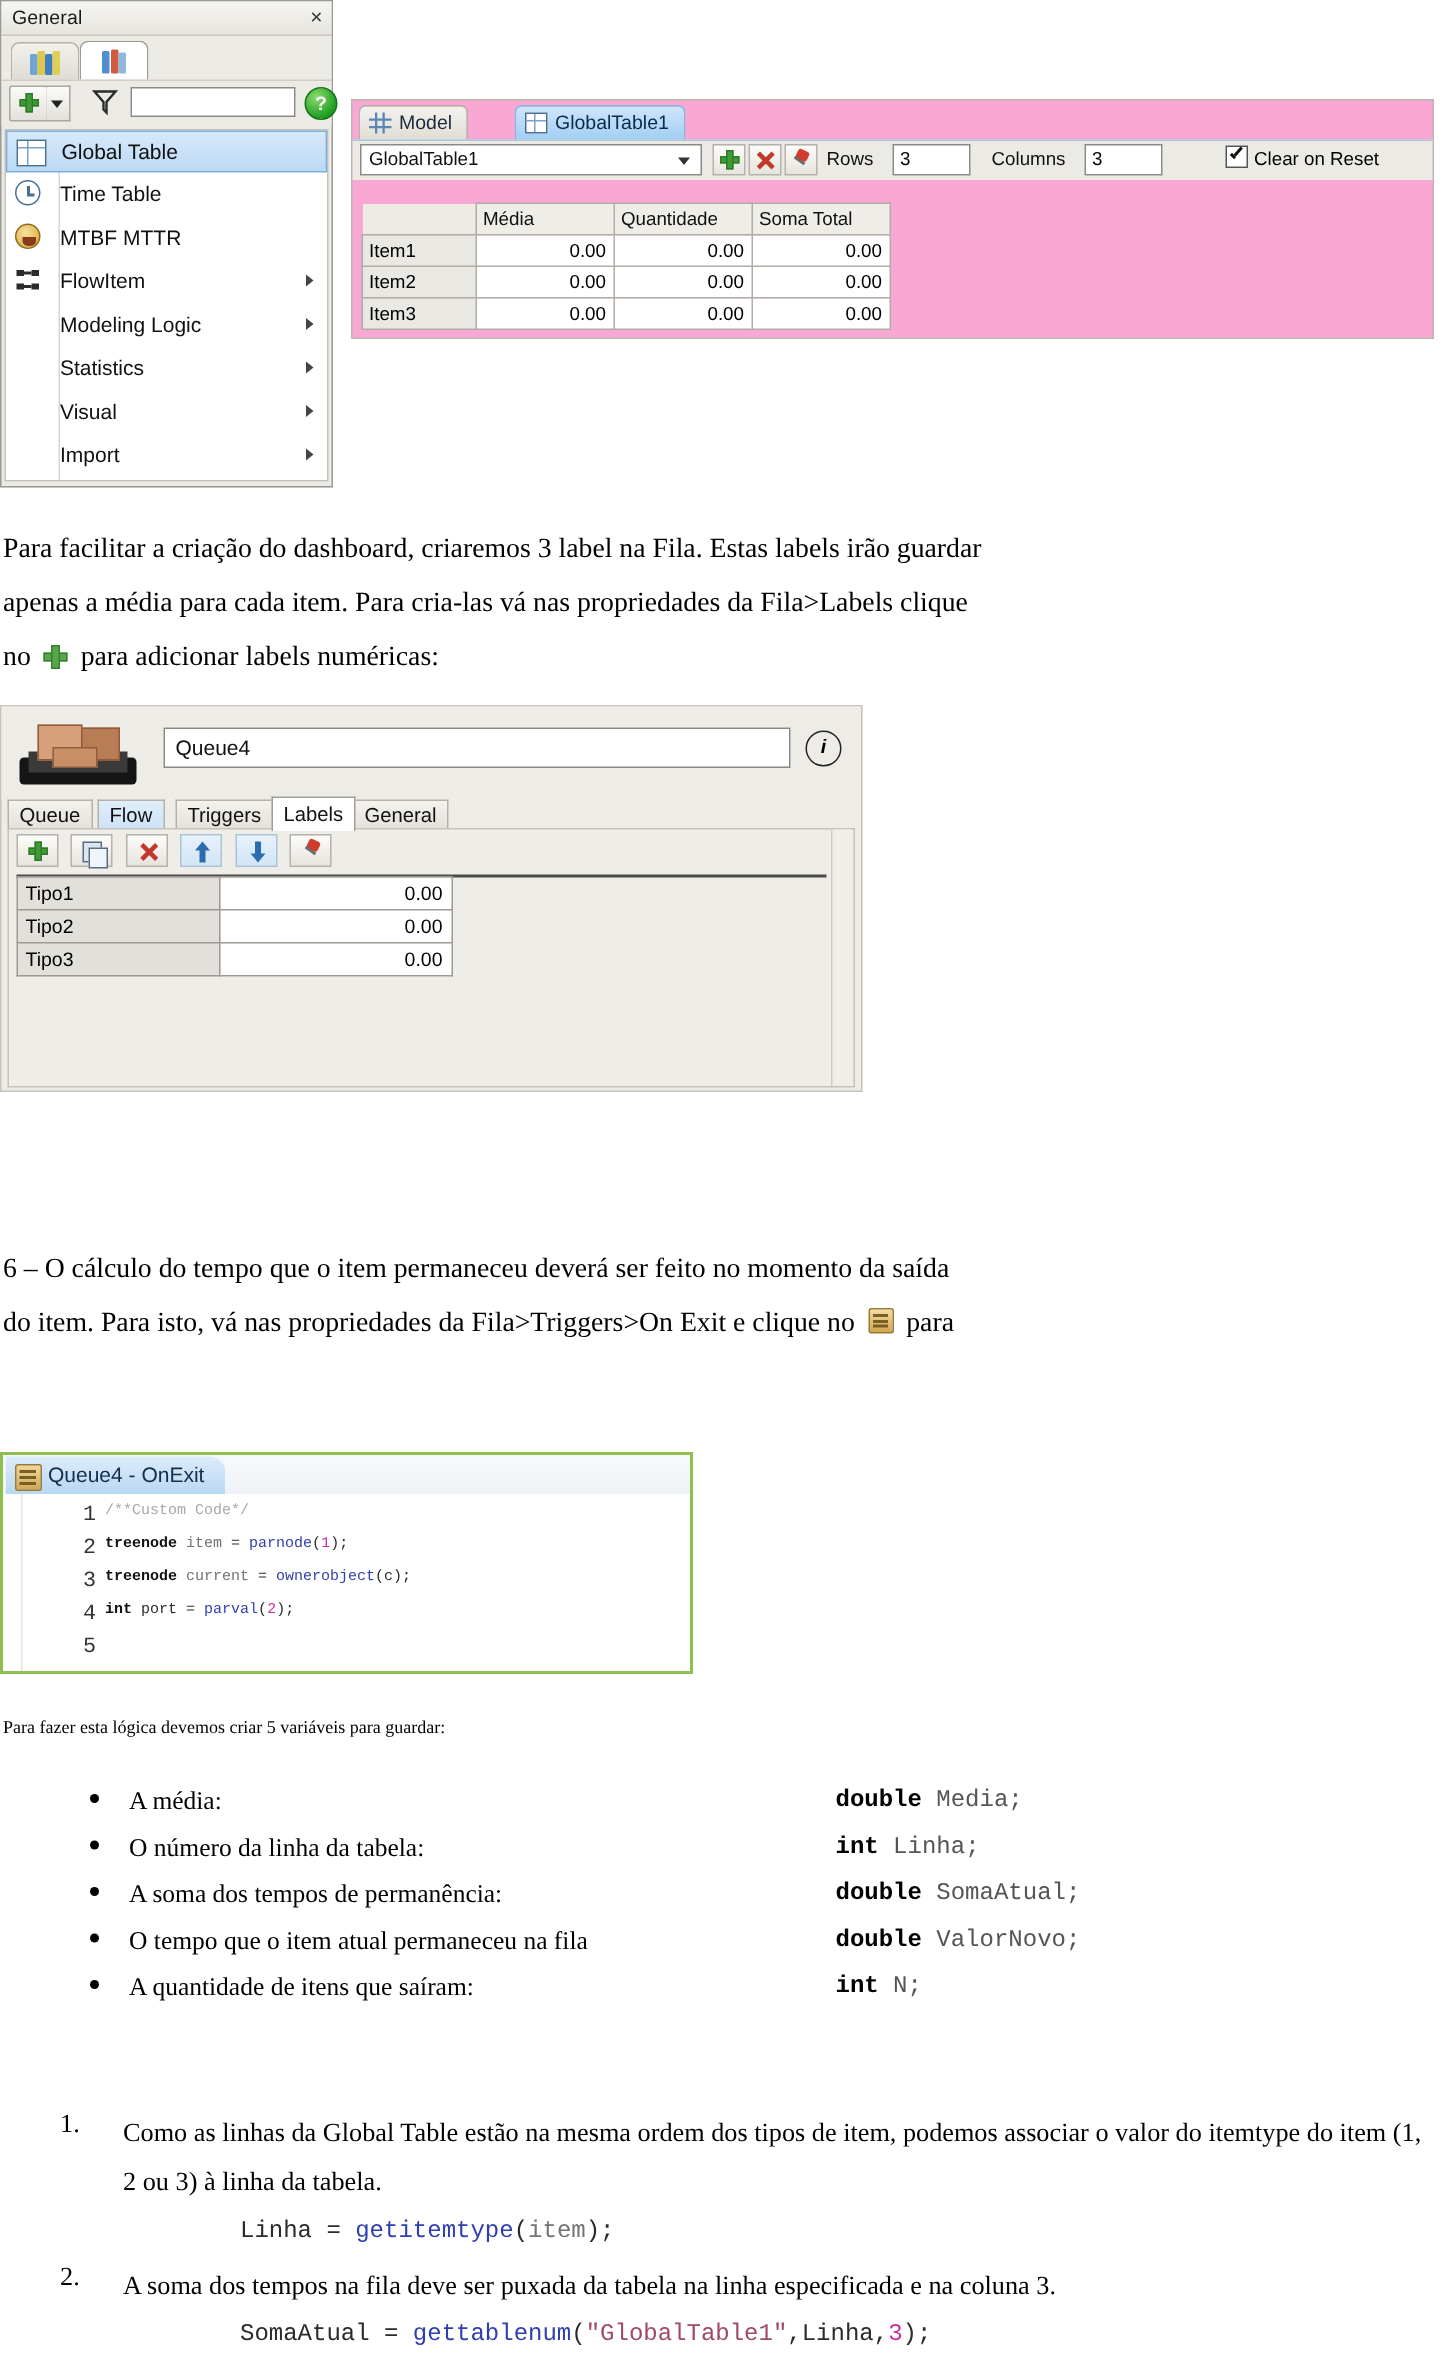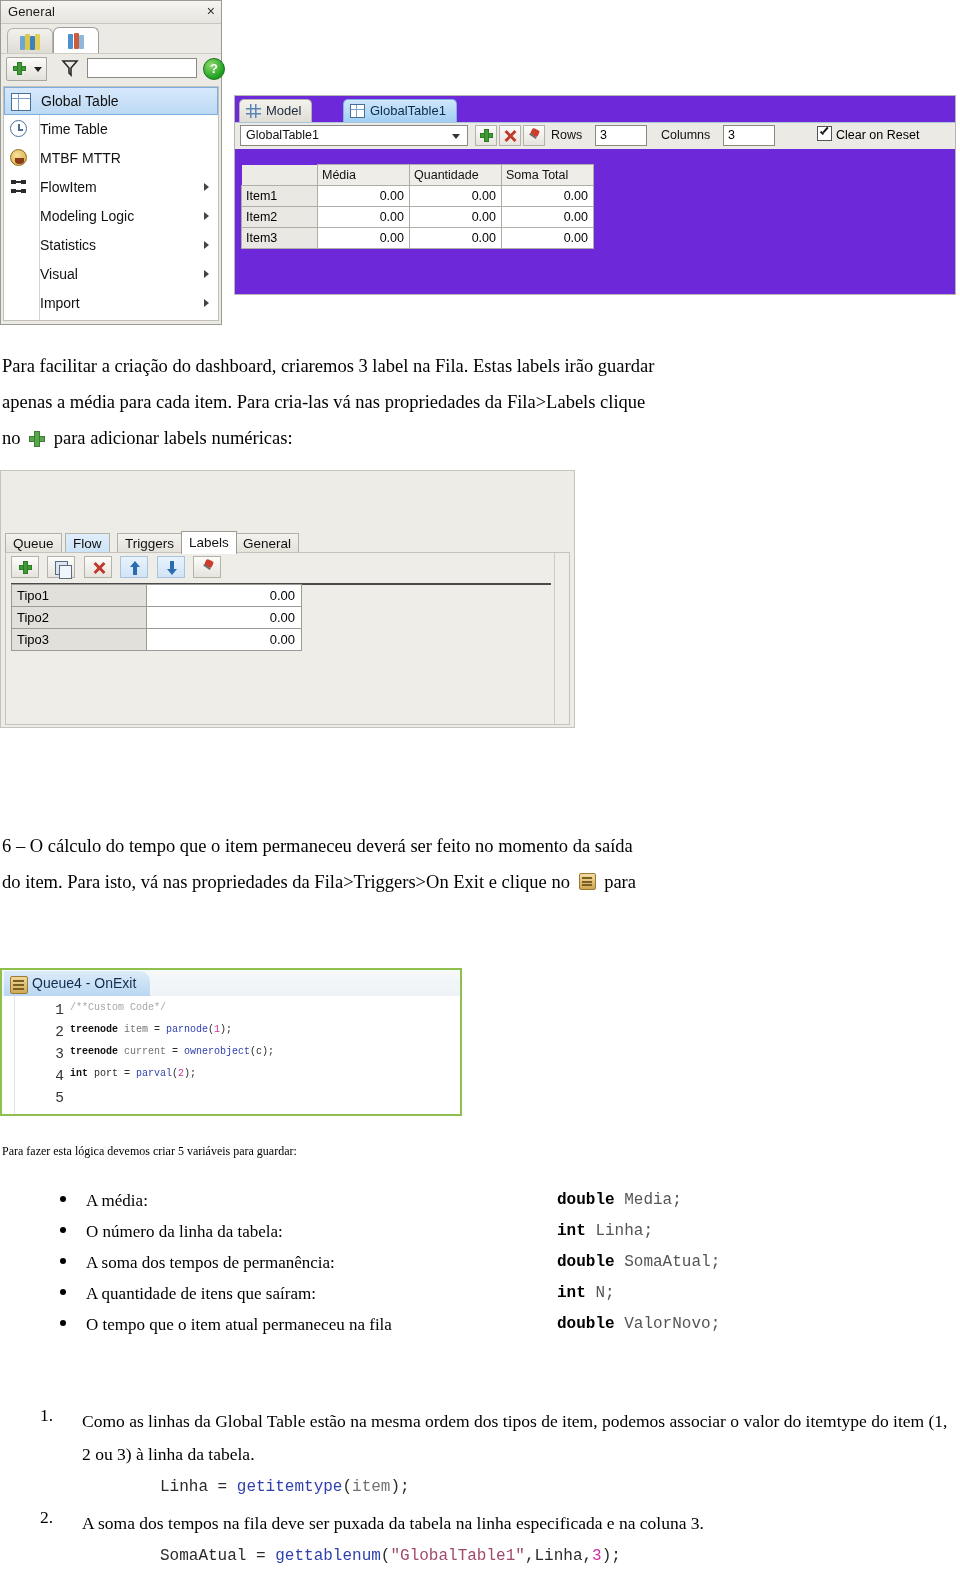--- a/index.html
+++ b/index.html
@@ -104,22 +104,22 @@
   .ico-grid:after{content:"";position:absolute;left:6px;top:0;bottom:0;width:1px;background:#7ba2c9;}
   .ico-clock{border:1.5px solid #4a6f96;border-radius:50%;box-sizing:border-box;width:17px;height:17px;background:#fff;}
   .ico-clock:before{content:"";position:absolute;left:7px;top:3px;width:1.5px;height:6px;background:#4a6f96;}
   .ico-clock:after{content:"";position:absolute;left:7px;top:8px;width:5px;height:1.5px;background:#4a6f96;}
   .ico-mtbf{width:17px;height:17px;border-radius:50%;background:radial-gradient(circle at 40% 35%,#f7e2a0,#d8a32e);border:1.5px solid #8a6a1c;box-sizing:border-box;}
   .ico-mtbf:before{content:"";position:absolute;left:4px;top:8px;width:9px;height:6px;border-radius:0 0 50% 50%;background:#8a3a1c;}
   .ico-flow span{position:absolute;background:#2b2b2b;}
 
   
   #gt{
-    left:234px; top:66px; width:722px; height:200px;
-    background:#6d28d9; border:1px solid #b9b6af; box-sizing:border-box;margin-top:29px;
+    left:234px; top:66px; width:722px; height:160px;
+    background:#f9a8d4; border:1px solid #b9b6af; box-sizing:border-box;
   }
   #gt-tabs{position:relative;height:26px;}
   .gt-tab{
     position:absolute;top:3px;height:23px;line-height:22px;
     border:1px solid #b4b1aa;border-bottom:none;border-radius:5px 5px 0 0;
     font-size:13px;padding:0 10px 0 26px;color:#1b2a3a;white-space:nowrap;
   }
   #gt-tab-model{left:4px;background:linear-gradient(to bottom,#f3f2ed,#dfdcd4);}
   #gt-tab-global{left:108px;background:linear-gradient(to bottom,#cfe6fb,#9fcdf2);border-color:#7fb2df;color:#0b2b4a;}
   .gt-tab .tico{position:absolute;left:6px;top:4px;width:15px;height:14px;}
@@ -443,20 +443,31 @@
     <span>no</span>
     <span style="display:inline-block;width:16px;height:15px;position:relative;vertical-align:-2px;margin:0 4px;">
       <span style="position:absolute;left:0;top:5px;width:16px;height:6px;background:#57a84a;border:1px solid #3d7d33;box-sizing:border-box;"></span>
       <span style="position:absolute;left:5px;top:0;width:6px;height:16px;background:#57a84a;border:1px solid #3d7d33;box-sizing:border-box;"></span>
     </span>
     <span>para adicionar labels numéricas:</span>
   </div>
 </div>
 
 <div id="q4" class="abs">
+  <div id="q4-head">
+    <div id="q4-icon">
+      <span class="boxbase"></span>
+      <span class="boxbase2"></span>
+      <span class="crate" id="c1"></span>
+      <span class="crate" id="c2"></span>
+      <span class="crate" id="c3"></span>
+    </div>
+    <div id="q4-name">Queue4</div>
+    <div id="q4-info">i</div>
+  </div>
 
   <div id="q4-tabs">
     <div class="q4tab" id="q4t0"><span>Queue</span></div>
     <div class="q4tab blue" id="q4t1"><span>Flow</span></div>
     <div class="q4tab" id="q4t2"><span>Triggers</span></div>
     <div class="q4tab sel" id="q4t3"><span>Labels</span></div>
     <div class="q4tab" id="q4t4"><span>General</span></div>
   </div>
 
   <div id="q4-body">
@@ -556,27 +567,27 @@
       <span class="vtxt">O número da linha da tabela:</span>
       <span class="vcode"><b>int</b><span> Linha;</span></span>
     </div>
     <div class="vrow">
       <span class="vbul"></span>
       <span class="vtxt">A soma dos tempos de permanência:</span>
       <span class="vcode"><b>double</b><span> SomaAtual;</span></span>
     </div>
     <div class="vrow">
       <span class="vbul"></span>
+      <span class="vtxt">O tempo que o item atual permaneceu na fila</span>
+      <span class="vcode"><b>double</b><span> ValorNovo;</span></span>
+    </div>
+    <div class="vrow">
+      <span class="vbul"></span>
       <span class="vtxt">A quantidade de itens que saíram:</span>
       <span class="vcode"><b>int</b><span> N;</span></span>
-    </div>
-    <div class="vrow">
-      <span class="vbul"></span>
-      <span class="vtxt">O tempo que o item atual permaneceu na fila</span>
-      <span class="vcode"><b>double</b><span> ValorNovo;</span></span>
     </div>
   </div>
 
 <div id="numlist">
     <div class="nrow">
       <span class="nnum">1.</span>
       <div class="ntxt">Como as linhas da Global Table estão na mesma ordem dos tipos de item, podemos associar o valor do itemtype do item (1, 2 ou 3) à linha da tabela.</div>
       <div class="ncode"><span class="k-ident">Linha = </span><span class="k-fn">getitemtype</span><span class="k-ident">(</span><span class="k-blue">item</span><span class="k-ident">);</span></div>
     </div>
     <div class="nrow">

